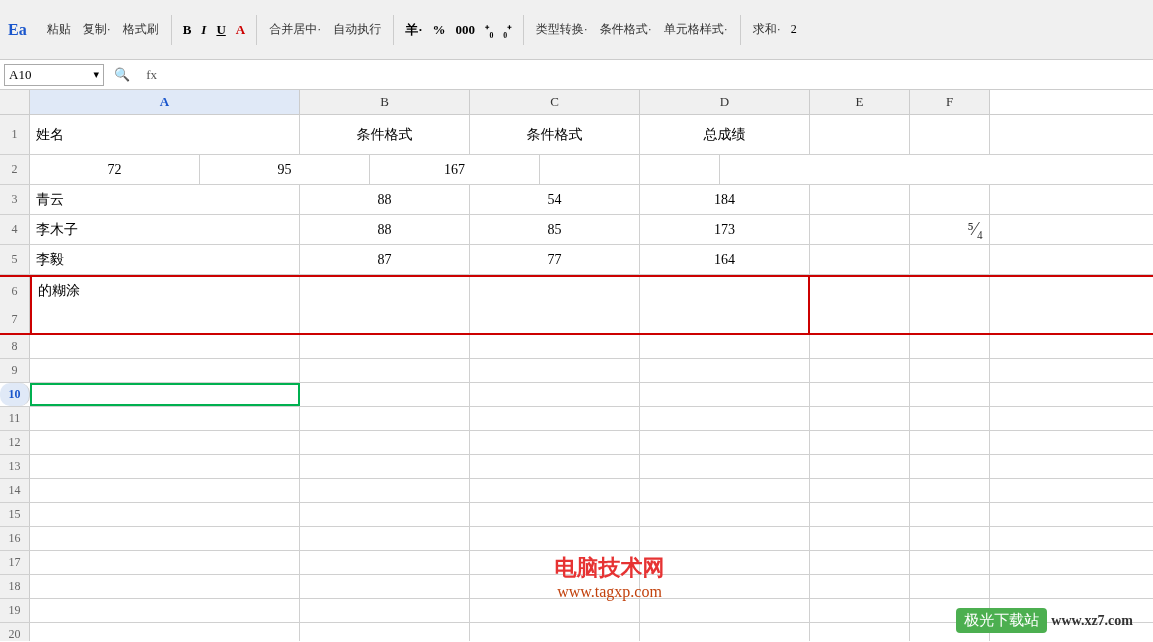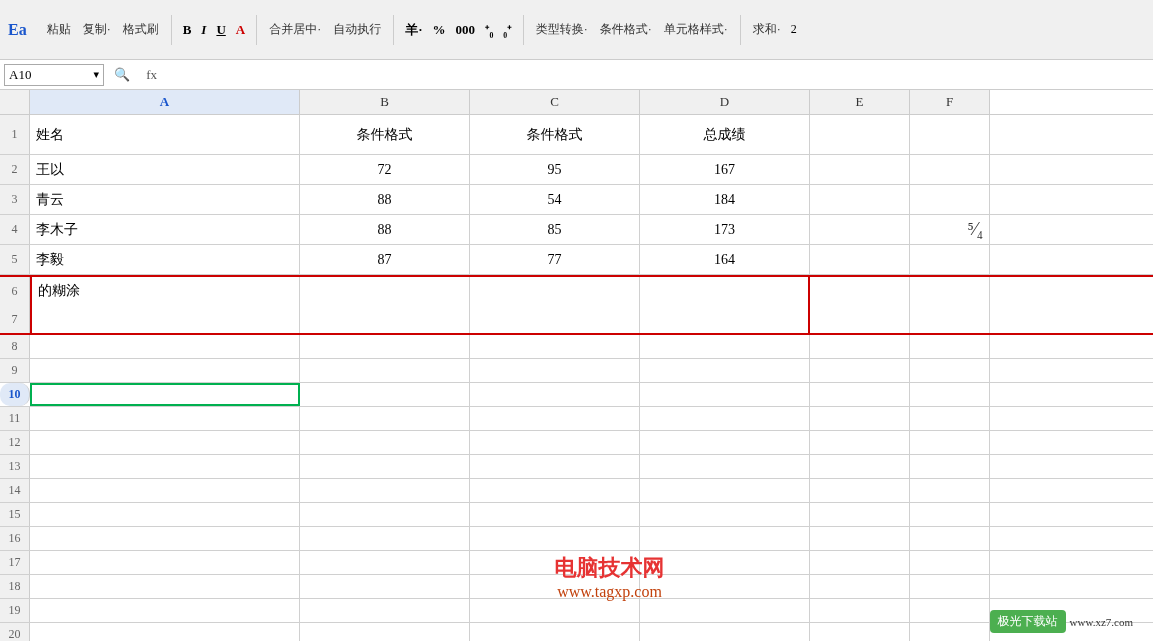--- a/index.html
+++ b/index.html
@@ -292,23 +292,20 @@
       </div>
       <div class="cell col-d center">
         <span>总成绩</span>
       </div>
       <div class="cell col-e"></div>
       <div class="cell col-f"></div>
     </div>
 
     <div class="spreadsheet-row row-h30">
       <div class="row-num">2</div>
-      <div class="cell col-a">
-          <span>王以</span>
-        </div>
       <div class="cell col-b center">
           <span>72</span>
         </div>
       <div class="cell col-c center">
           <span>95</span>
         </div>
       <div class="cell col-d center">
           <span>167</span>
         </div>
       <div class="cell col-e"></div>
@@ -515,19 +512,19 @@
   </div>
 
   <div class="watermark">
     <div class="watermark-text-block">
       <span class="watermark-title">电脑技术网</span>
       <span class="watermark-url">www.tagxp.com</span>
     </div>
   </div>
 
   <div class="bottom-watermark">
-    <div style="background:#4caf50;color:#fff;font-size:12px;padding:3px 8px;border-radius:4px;">
+    <div style="background:#4caf50;color:#fff;font-size:15px;padding:3px 8px;border-radius:4px;">
       <span>极光下载站</span>
     </div>
-    <span style="font-size:11px;color:#333;">www.xz7.com</span>
+    <span style="font-size:14px;color:#333;font-weight:bold;">www.xz7.com</span>
   </div>
 
 </div>
 
 </body></html>

